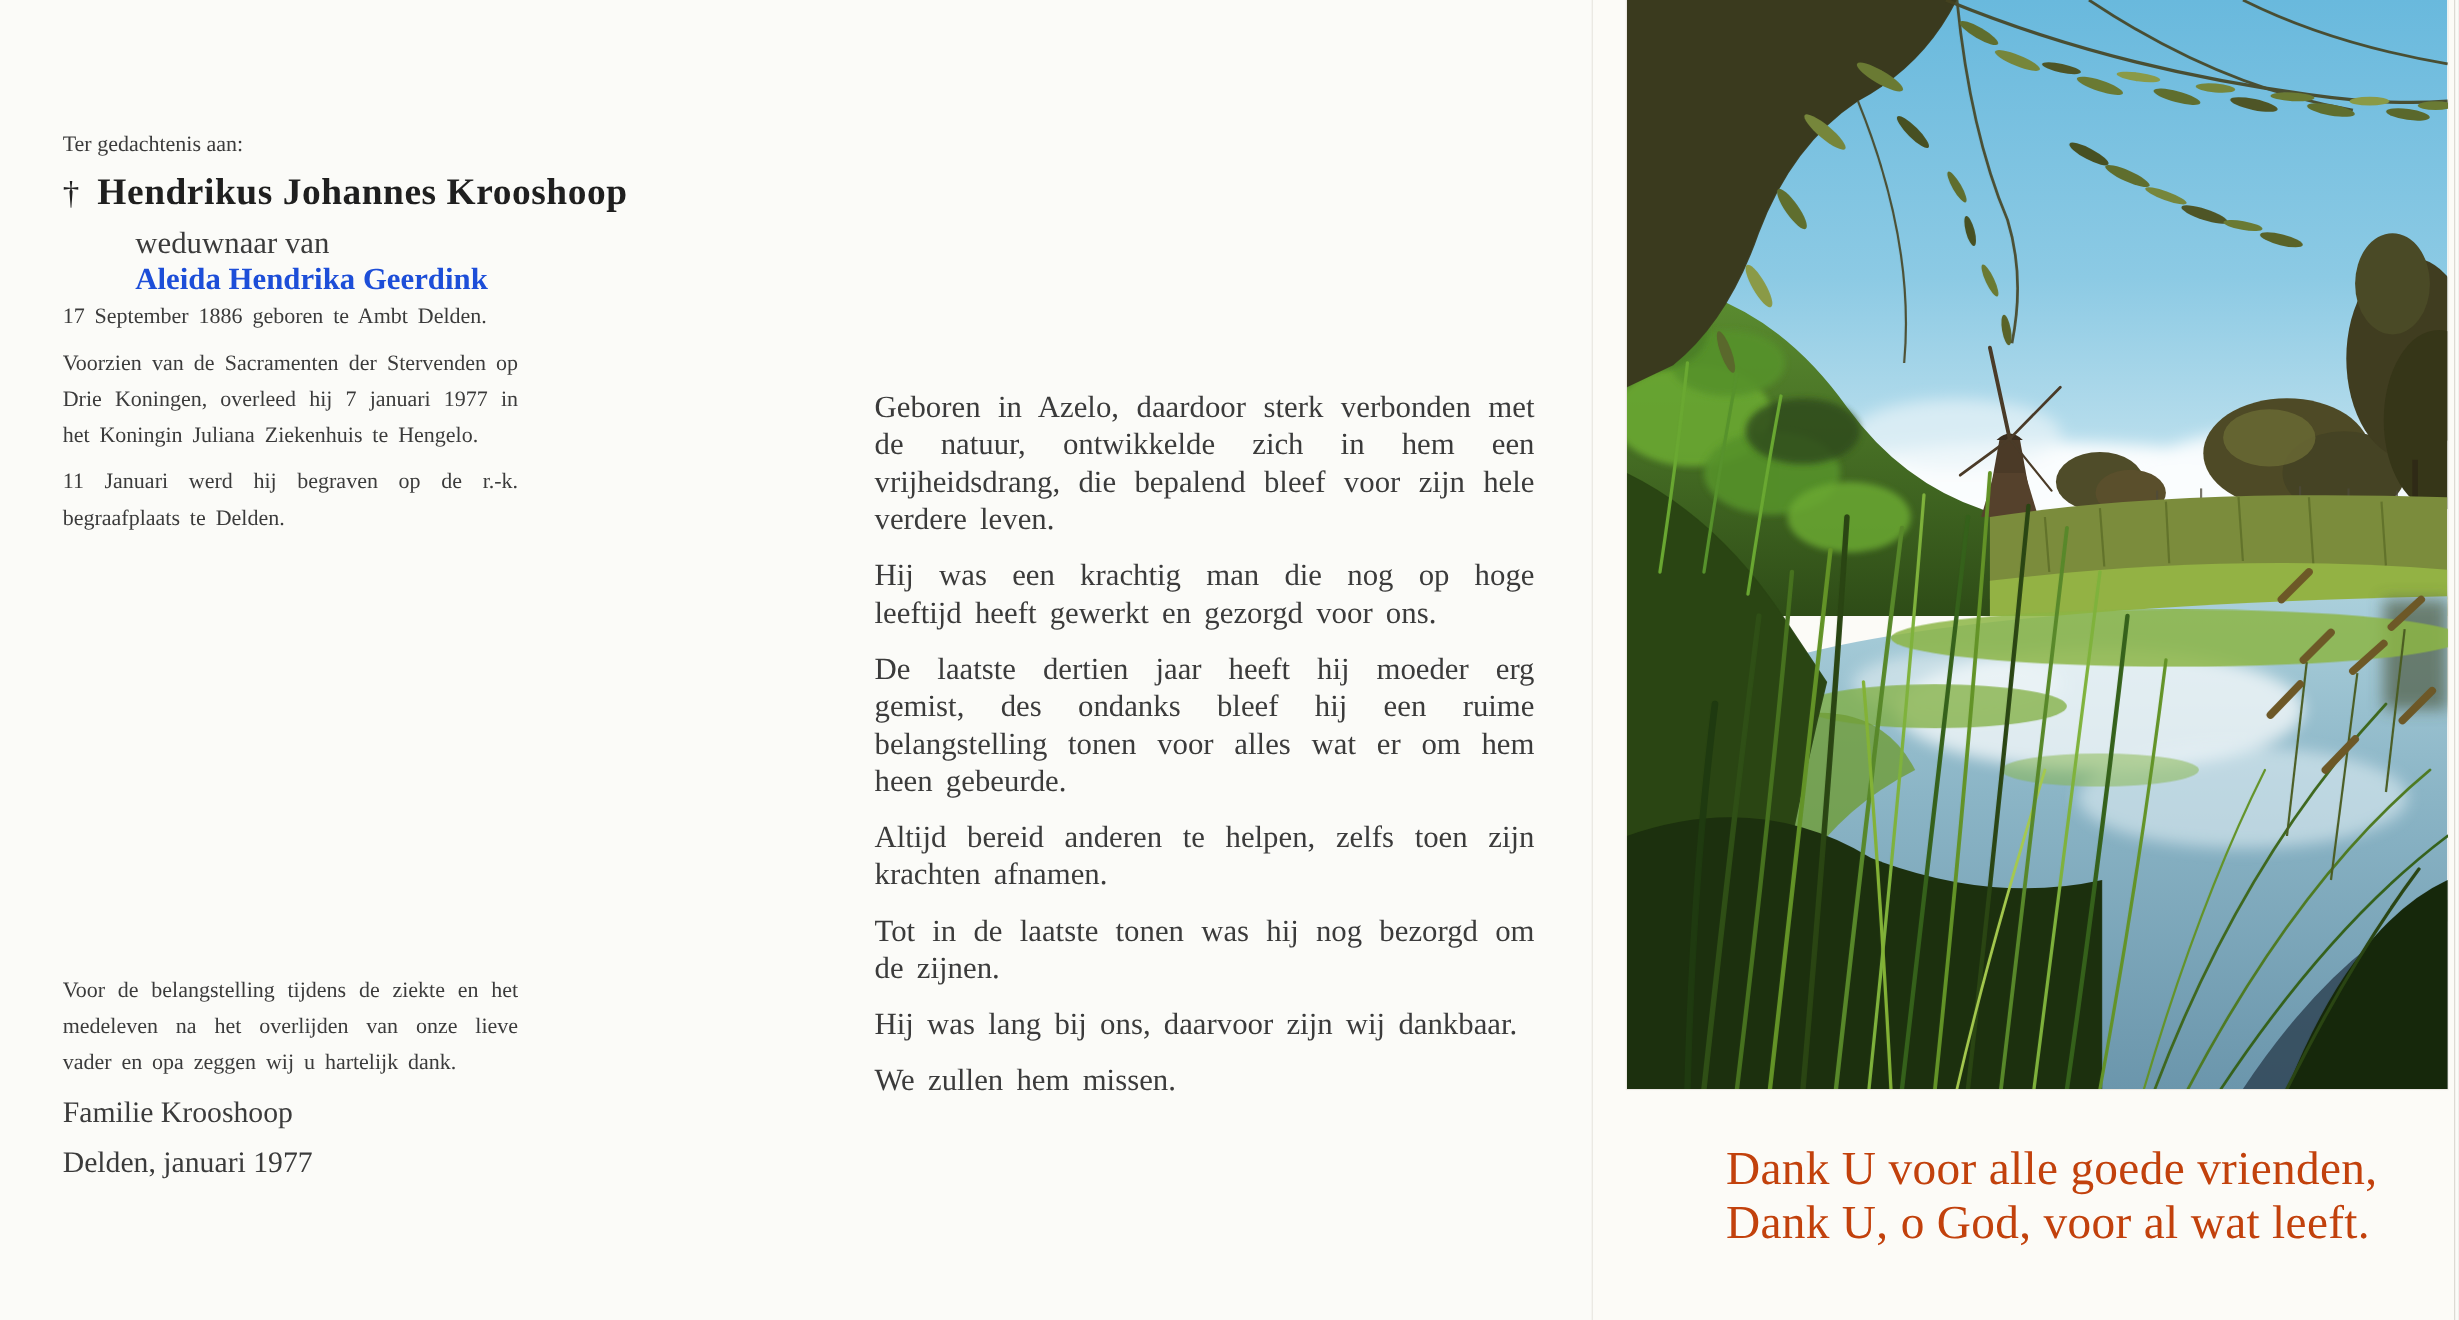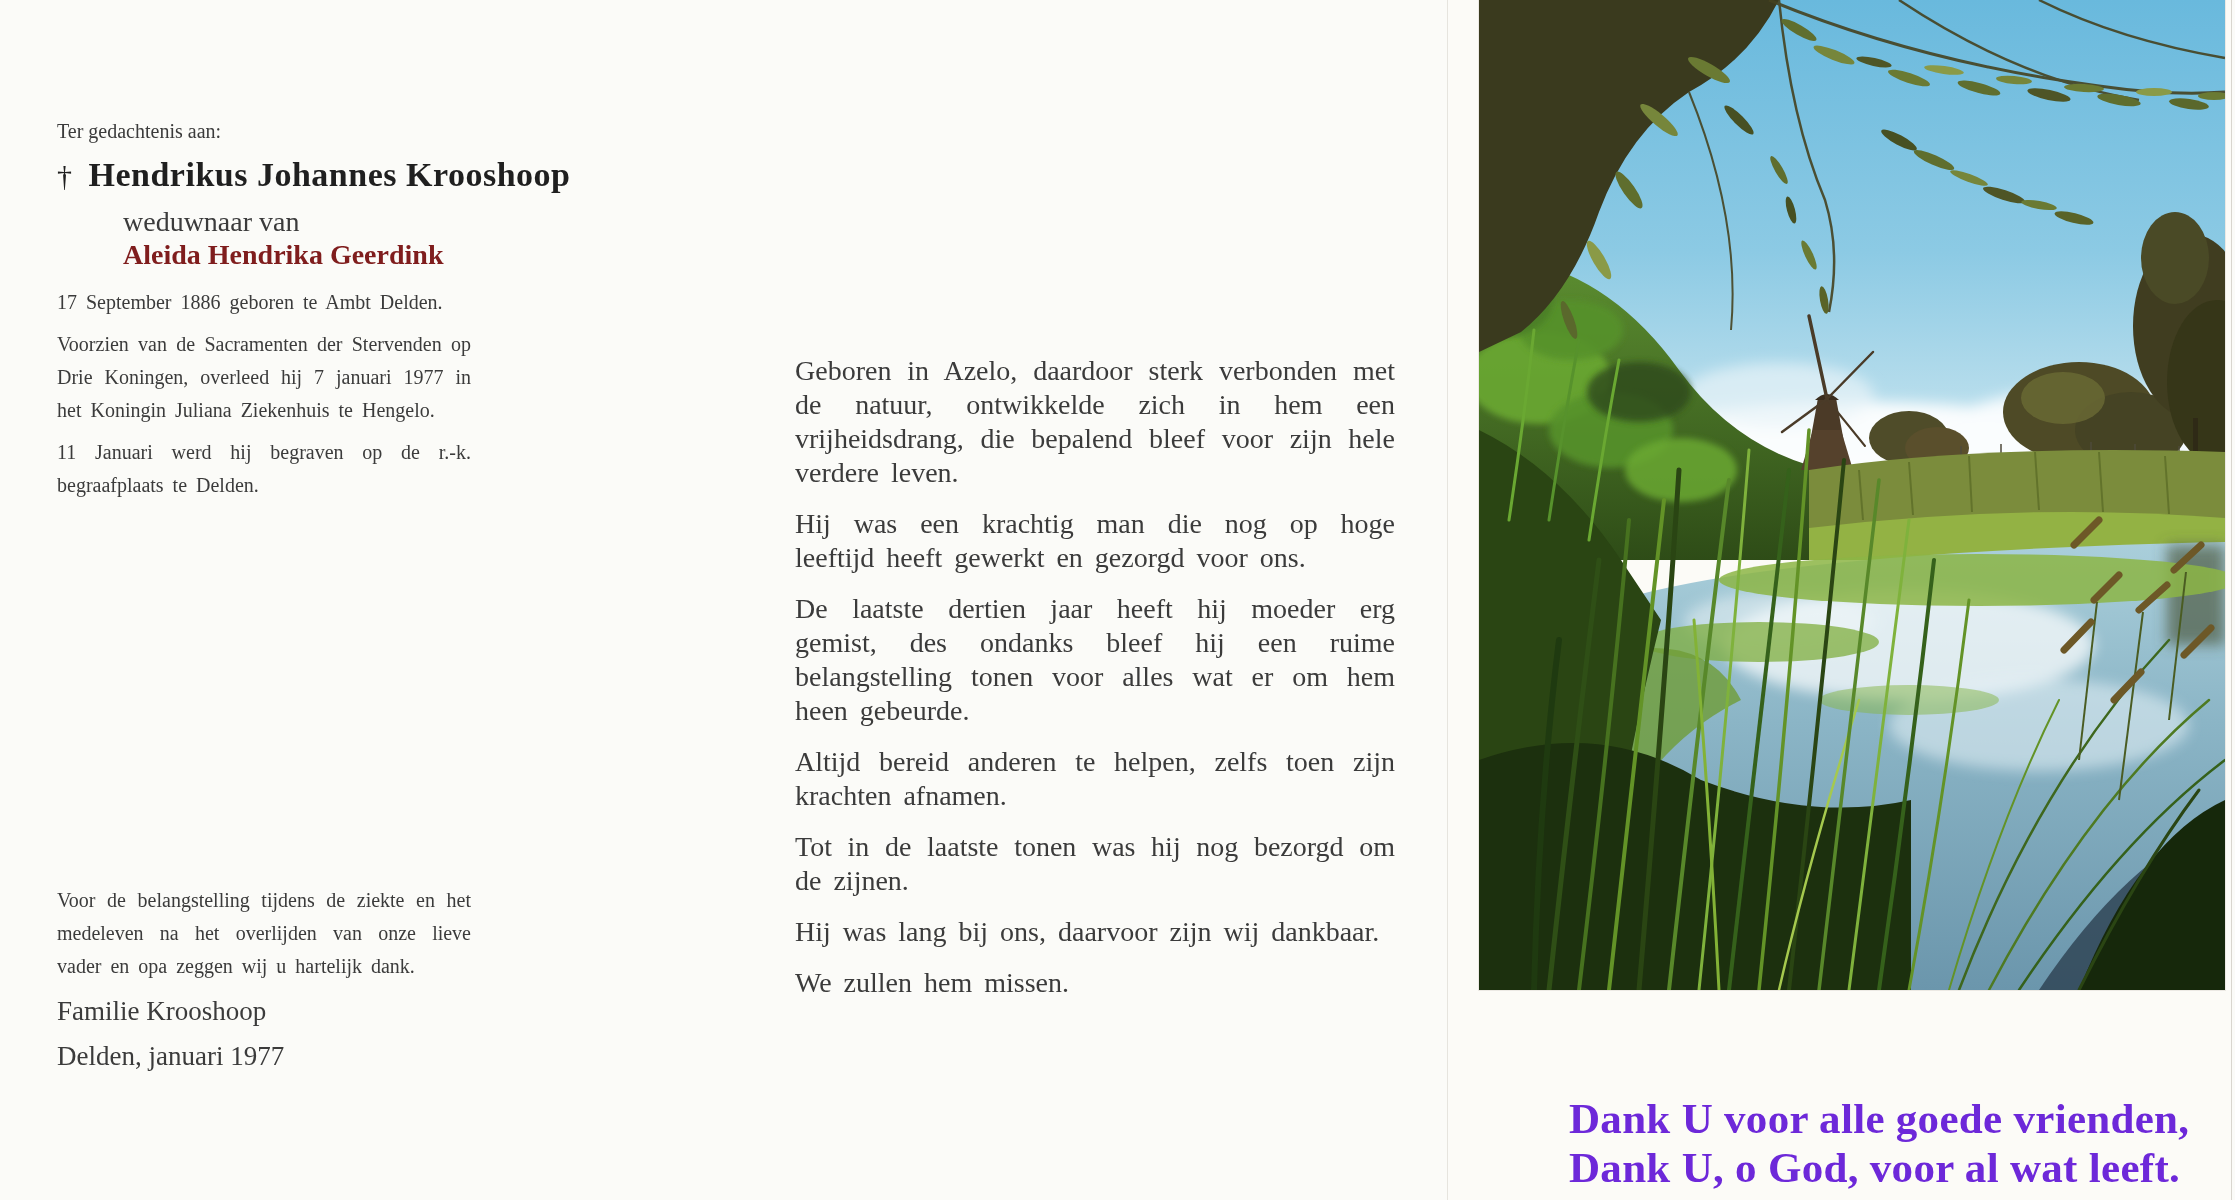--- a/index.html
+++ b/index.html
@@ -9,40 +9,39 @@
     font-family:"Liberation Serif", serif;
     color:#3b3b3b;
   }
   .fold-line{position:absolute;left:1447px;top:0;width:1px;height:1200px;background:#e6e4de;}
   
   .left-col{position:absolute;left:57px;top:114px;width:414px;}
   .intro-line{font-size:20px;line-height:34px;margin-bottom:6px;font-family:Liberation Serif, serif;}
   .title-row{font-size:34px;line-height:42px;font-weight:bold;color:#1f1f1f;letter-spacing:.5px;margin-bottom:8px;white-space:nowrap;}
   .title-row .cross{font-weight:normal;font-size:30px;margin-right:16px;}
   .relation-line{font-size:28px;line-height:33px;margin-left:66px;}
-  .spouse-line{font-size:28px;line-height:34px;font-weight:bold;color:#7f1d1d;margin-left:66px;margin-bottom:14px;}
+  .spouse-line{font-size:28px;line-height:34px;font-weight:bold;color:#1d4ed8;margin-left:66px;}
   .para{font-size:20px;line-height:33px;text-align:justify;word-spacing:4px;margin-bottom:9px;}
   .thanks-block{position:absolute;left:57px;top:884px;width:414px;}
   .signature-line{font-size:27px;line-height:33px;text-align:left;margin-top:12px;padding-right:6px;}
   .dateline{font-size:27px;line-height:33px;margin-top:12px;}
   
   .mid-col{position:absolute;left:795px;top:354px;width:600px;}
   .mid-col .para{font-size:28px;line-height:34px;margin-bottom:17px;word-spacing:5px;}
   
   .photo-card{
     position:absolute;left:1449px;top:0;width:782px;height:1200px;
     background:#fcfbf7;border-right:1px solid #d9d6cf;
   }
   .photo-frame{position:absolute;left:30px;top:0;width:746px;height:990px;overflow:hidden;box-shadow:0 0 0 1px rgba(120,110,90,.12);}
   .photo-frame svg{display:block;}
   .caption{
-    position:absolute;left:120px;top:1094px;width:640px;
-    font-size:43px;line-height:49px;color:#6d28d9;letter-spacing:.3px;
+    position:absolute;left:120px;top:1038px;width:640px;
+    font-size:43px;line-height:49px;color:#c2410c;letter-spacing:.3px;
     white-space:pre-line;
-    font-weight:bold;
   }
 </style>
 </head>
 <body>
 
 <div id="scan">
 
   <div class="fold-line"></div>
 
   <div class="left-col">

